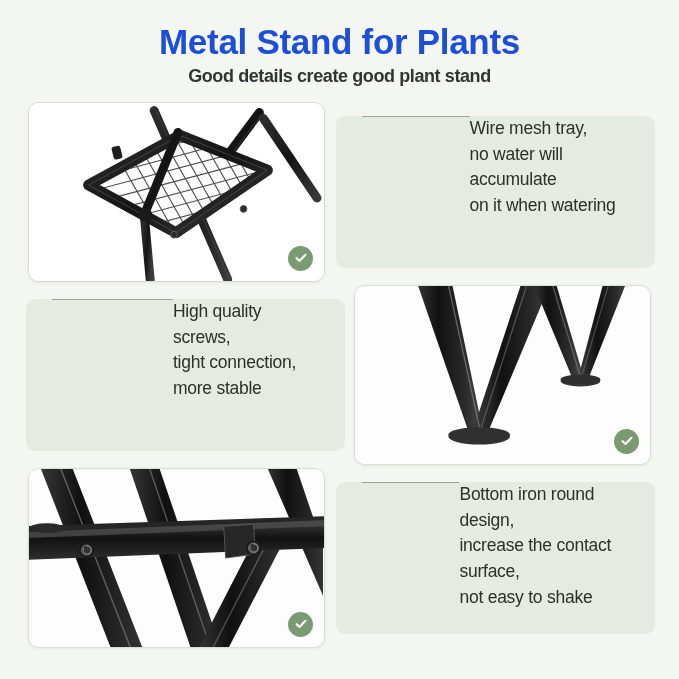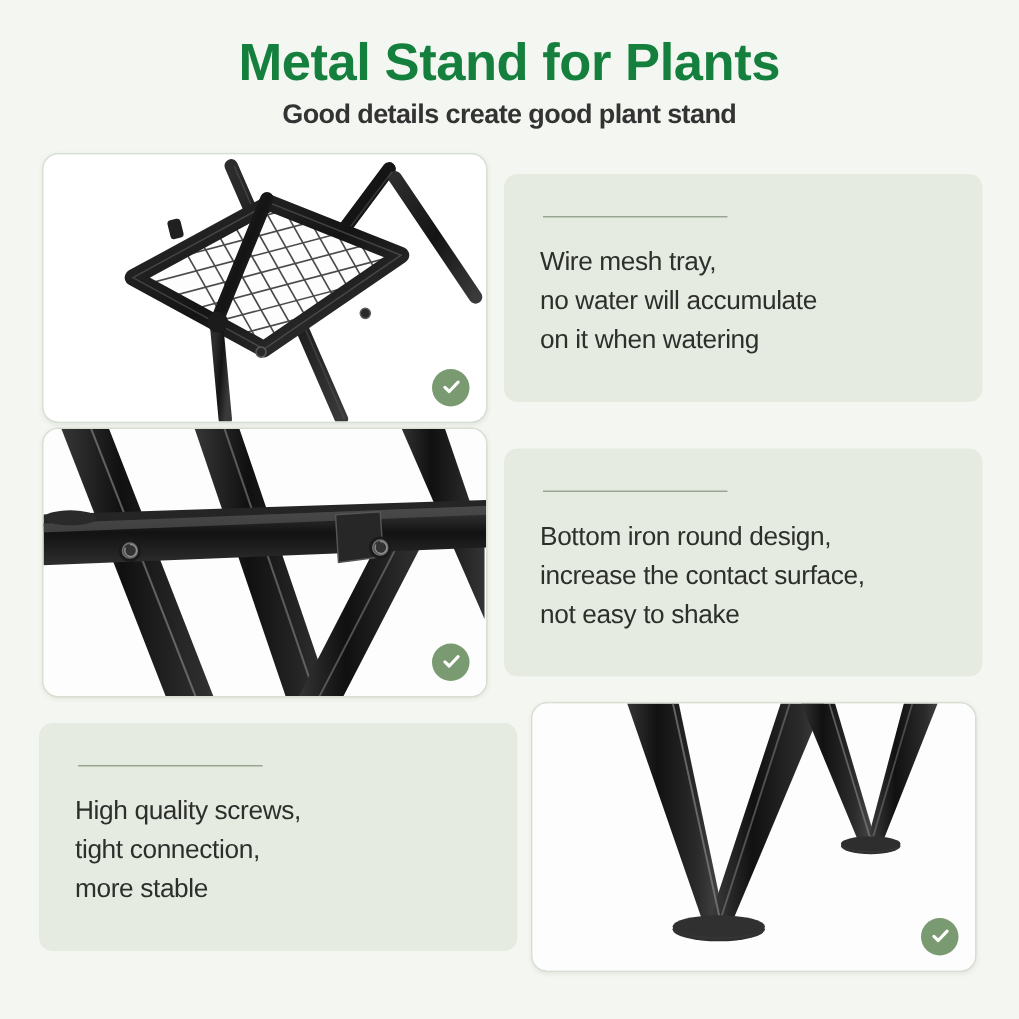--- a/index.html
+++ b/index.html
@@ -19,21 +19,21 @@
   
   .header {
     width: 679px;
     padding-top: 22px;
     text-align: center;
   }
 
   .title {
     font-size: 35px;
     font-weight: bold;
-    color: #15803d;
+    color: #1d4ed8;
     letter-spacing: -0.3px;
     line-height: 1.15;
   }
 
   .subtitle {
     font-size: 18px;
     font-weight: bold;
     color: #333333;
     letter-spacing: -0.4px;
     line-height: 1.2;
@@ -58,21 +58,21 @@
 
   
   .text-panel {
     position: absolute;
     top: 14px;
     height: 152px;
     background: #e6ebe1;
     border-radius: 9px;
     padding: 0 24px;
     display: flex;
-    flex-direction: column;
+    flex-direction: row;
     justify-content: center;
   }
 
   .row-normal .text-panel { left: 336px; width: 319px; }
   .row-reverse .text-panel { left: 26px;  width: 319px; }
 
   .panel-rule {
     width: 123px;
     height: 1px;
     background: #99a593;
@@ -207,20 +207,69 @@
     </div>
 
     <div class="text-panel">
       <div class="panel-rule"></div>
       <div class="panel-text">Wire mesh tray,
 no water will accumulate
 on it when watering</div>
     </div>
   </div>
 
+  <div class="row row-reverse" id="row-2">
+
+    <div class="text-panel">
+      <div class="panel-rule"></div>
+      <div class="panel-text">High quality screws,
+tight connection,
+more stable</div>
+    </div>
+
+    <div class="photo-card">
+      <svg class="photo-svg" viewBox="0 0 297 180" preserveAspectRatio="xMidYMid slice">
+        <rect x="0" y="0" width="297" height="180" fill="#fdfdfd"></rect>
+        <defs>
+          <linearGradient id="legg" x1="0" y1="0" x2="1" y2="0">
+            <stop offset="0" stop-color="#3b3b3b"></stop>
+            <stop offset="0.35" stop-color="#111111"></stop>
+            <stop offset="0.75" stop-color="#2b2b2b"></stop>
+            <stop offset="1" stop-color="#4a4a4a"></stop>
+          </linearGradient>
+          <radialGradient id="footg" cx="0.5" cy="0.4" r="0.7">
+            <stop offset="0" stop-color="#5a5a5a"></stop>
+            <stop offset="1" stop-color="#232323"></stop>
+          </radialGradient>
+        </defs>
+
+        <polygon points="60,-10 96,-10 128,142 116,152" fill="url(#legg)"></polygon>
+        <polygon points="170,-10 200,-10 132,152 120,142" fill="url(#legg)"></polygon>
+        <line x1="92" y1="-10" x2="126" y2="146" stroke="#8a8a8a" stroke-width="1.3" opacity="0.65"></line>
+        <line x1="176" y1="-10" x2="126" y2="146" stroke="#8a8a8a" stroke-width="1.3" opacity="0.5"></line>
+
+        <polygon points="176,-10 200,-10 229,88 220,96" fill="url(#legg)"></polygon>
+        <polygon points="252,-10 276,-10 234,96 226,88" fill="url(#legg)"></polygon>
+        <line x1="196" y1="-10" x2="227" y2="92" stroke="#8a8a8a" stroke-width="1.2" opacity="0.6"></line>
+        <line x1="258" y1="-10" x2="228" y2="92" stroke="#8a8a8a" stroke-width="1.2" opacity="0.45"></line>
+
+        <ellipse cx="227" cy="96" rx="20" ry="5.5" fill="url(#footg)"></ellipse>
+        <ellipse cx="227" cy="94.5" rx="20" ry="5" fill="#2e2e2e"></ellipse>
+        <ellipse cx="125" cy="152" rx="31" ry="8" fill="url(#footg)"></ellipse>
+        <ellipse cx="125" cy="150" rx="31" ry="7.4" fill="#303030"></ellipse>
+      </svg>
+
+      <div class="check-badge">
+        <svg width="14" height="14" viewBox="0 0 14 14">
+          <path d="M2.6 7.2 L5.5 10 L11.4 3.8" fill="none" stroke="#ffffff" stroke-width="2.1" stroke-linecap="round" stroke-linejoin="round"></path>
+        </svg>
+      </div>
+    </div>
+  </div>
+
   <div class="row row-normal" id="row-3">
 
     <div class="photo-card">
       <svg class="photo-svg" viewBox="0 0 297 180" preserveAspectRatio="xMidYMid slice">
         <rect x="0" y="0" width="297" height="180" fill="#fdfdfd"></rect>
         <defs>
           <linearGradient id="barv" x1="0" y1="0" x2="1" y2="0">
             <stop offset="0" stop-color="#3a3a3a"></stop>
             <stop offset="0.4" stop-color="#101010"></stop>
             <stop offset="1" stop-color="#343434"></stop>
@@ -270,62 +319,13 @@
     </div>
 
     <div class="text-panel">
       <div class="panel-rule"></div>
       <div class="panel-text">Bottom iron round design,
 increase the contact surface,
 not easy to shake</div>
     </div>
   </div>
 
-  <div class="row row-reverse" id="row-2">
-
-    <div class="text-panel">
-      <div class="panel-rule"></div>
-      <div class="panel-text">High quality screws,
-tight connection,
-more stable</div>
-    </div>
-
-    <div class="photo-card">
-      <svg class="photo-svg" viewBox="0 0 297 180" preserveAspectRatio="xMidYMid slice">
-        <rect x="0" y="0" width="297" height="180" fill="#fdfdfd"></rect>
-        <defs>
-          <linearGradient id="legg" x1="0" y1="0" x2="1" y2="0">
-            <stop offset="0" stop-color="#3b3b3b"></stop>
-            <stop offset="0.35" stop-color="#111111"></stop>
-            <stop offset="0.75" stop-color="#2b2b2b"></stop>
-            <stop offset="1" stop-color="#4a4a4a"></stop>
-          </linearGradient>
-          <radialGradient id="footg" cx="0.5" cy="0.4" r="0.7">
-            <stop offset="0" stop-color="#5a5a5a"></stop>
-            <stop offset="1" stop-color="#232323"></stop>
-          </radialGradient>
-        </defs>
-
-        <polygon points="60,-10 96,-10 128,142 116,152" fill="url(#legg)"></polygon>
-        <polygon points="170,-10 200,-10 132,152 120,142" fill="url(#legg)"></polygon>
-        <line x1="92" y1="-10" x2="126" y2="146" stroke="#8a8a8a" stroke-width="1.3" opacity="0.65"></line>
-        <line x1="176" y1="-10" x2="126" y2="146" stroke="#8a8a8a" stroke-width="1.3" opacity="0.5"></line>
-
-        <polygon points="176,-10 200,-10 229,88 220,96" fill="url(#legg)"></polygon>
-        <polygon points="252,-10 276,-10 234,96 226,88" fill="url(#legg)"></polygon>
-        <line x1="196" y1="-10" x2="227" y2="92" stroke="#8a8a8a" stroke-width="1.2" opacity="0.6"></line>
-        <line x1="258" y1="-10" x2="228" y2="92" stroke="#8a8a8a" stroke-width="1.2" opacity="0.45"></line>
-
-        <ellipse cx="227" cy="96" rx="20" ry="5.5" fill="url(#footg)"></ellipse>
-        <ellipse cx="227" cy="94.5" rx="20" ry="5" fill="#2e2e2e"></ellipse>
-        <ellipse cx="125" cy="152" rx="31" ry="8" fill="url(#footg)"></ellipse>
-        <ellipse cx="125" cy="150" rx="31" ry="7.4" fill="#303030"></ellipse>
-      </svg>
-
-      <div class="check-badge">
-        <svg width="14" height="14" viewBox="0 0 14 14">
-          <path d="M2.6 7.2 L5.5 10 L11.4 3.8" fill="none" stroke="#ffffff" stroke-width="2.1" stroke-linecap="round" stroke-linejoin="round"></path>
-        </svg>
-      </div>
-    </div>
-  </div>
-
 </div>
 
 </body></html>

